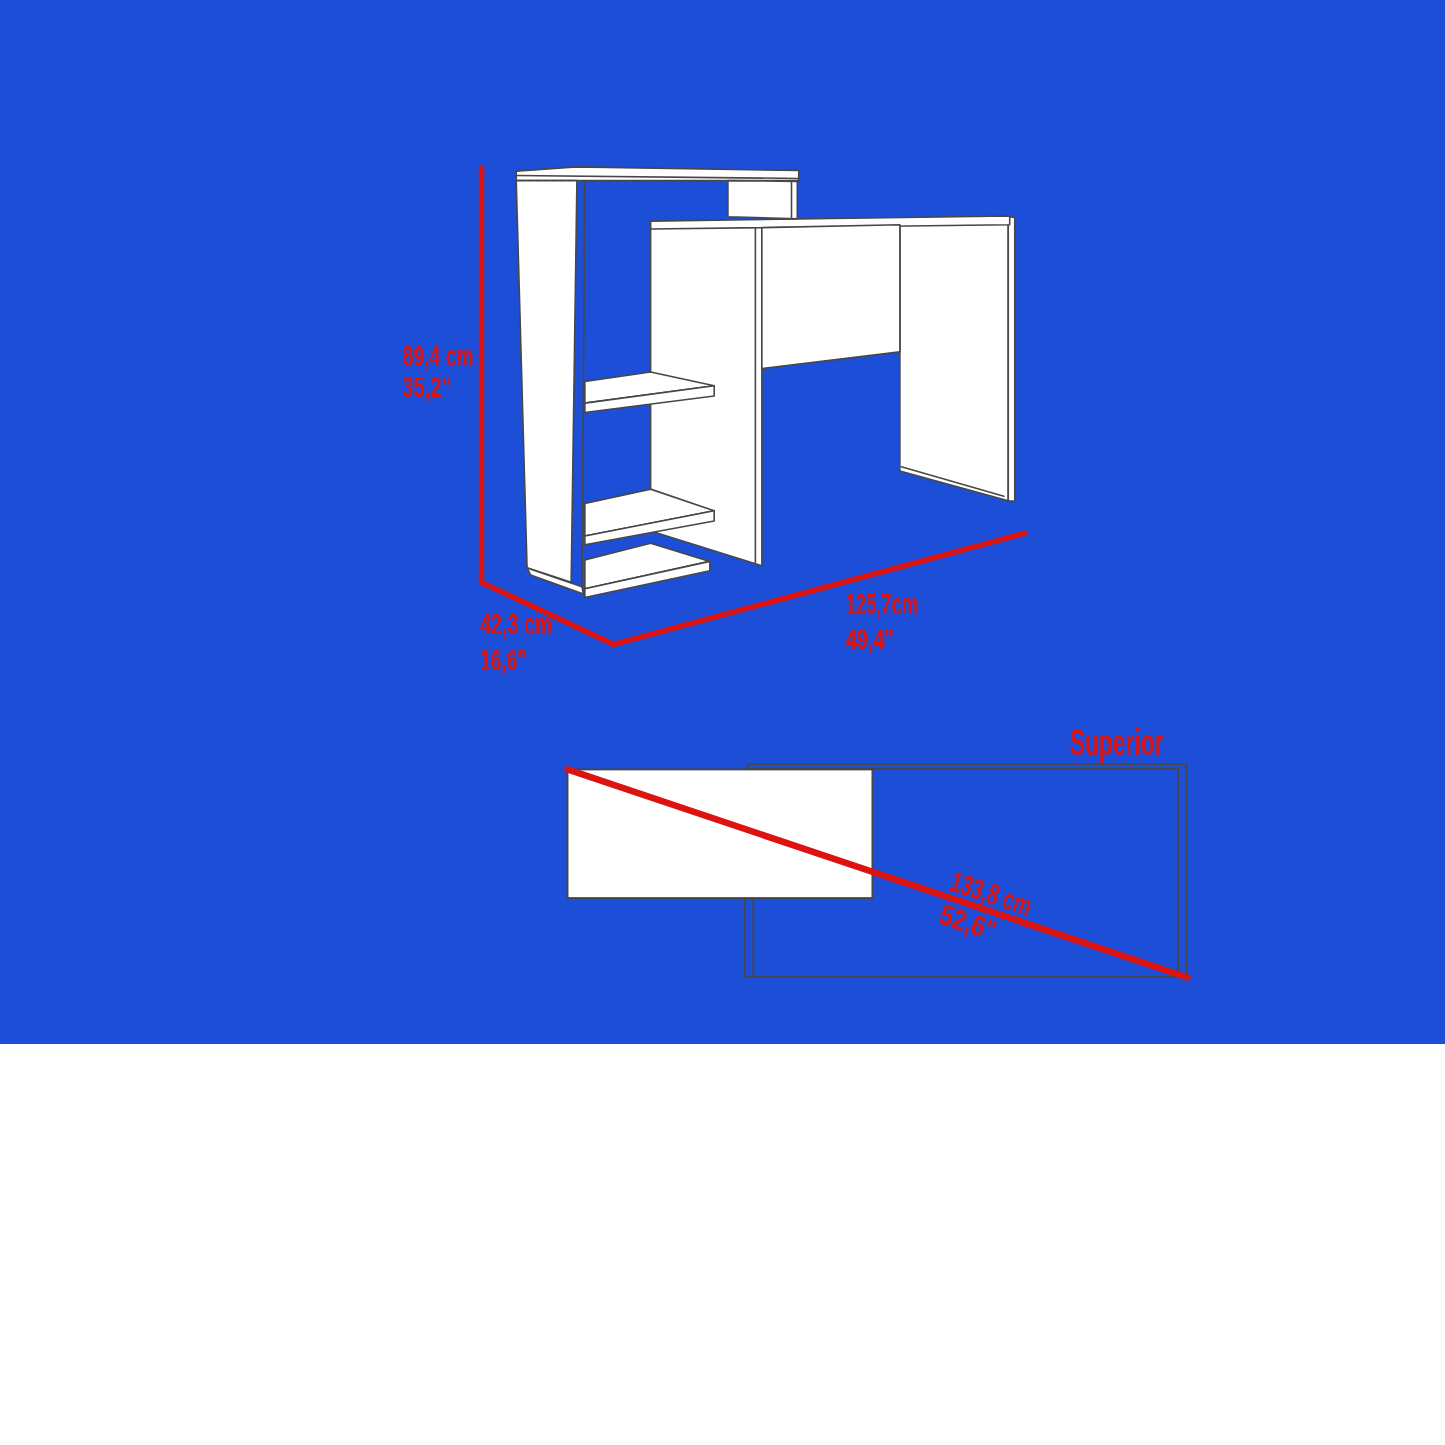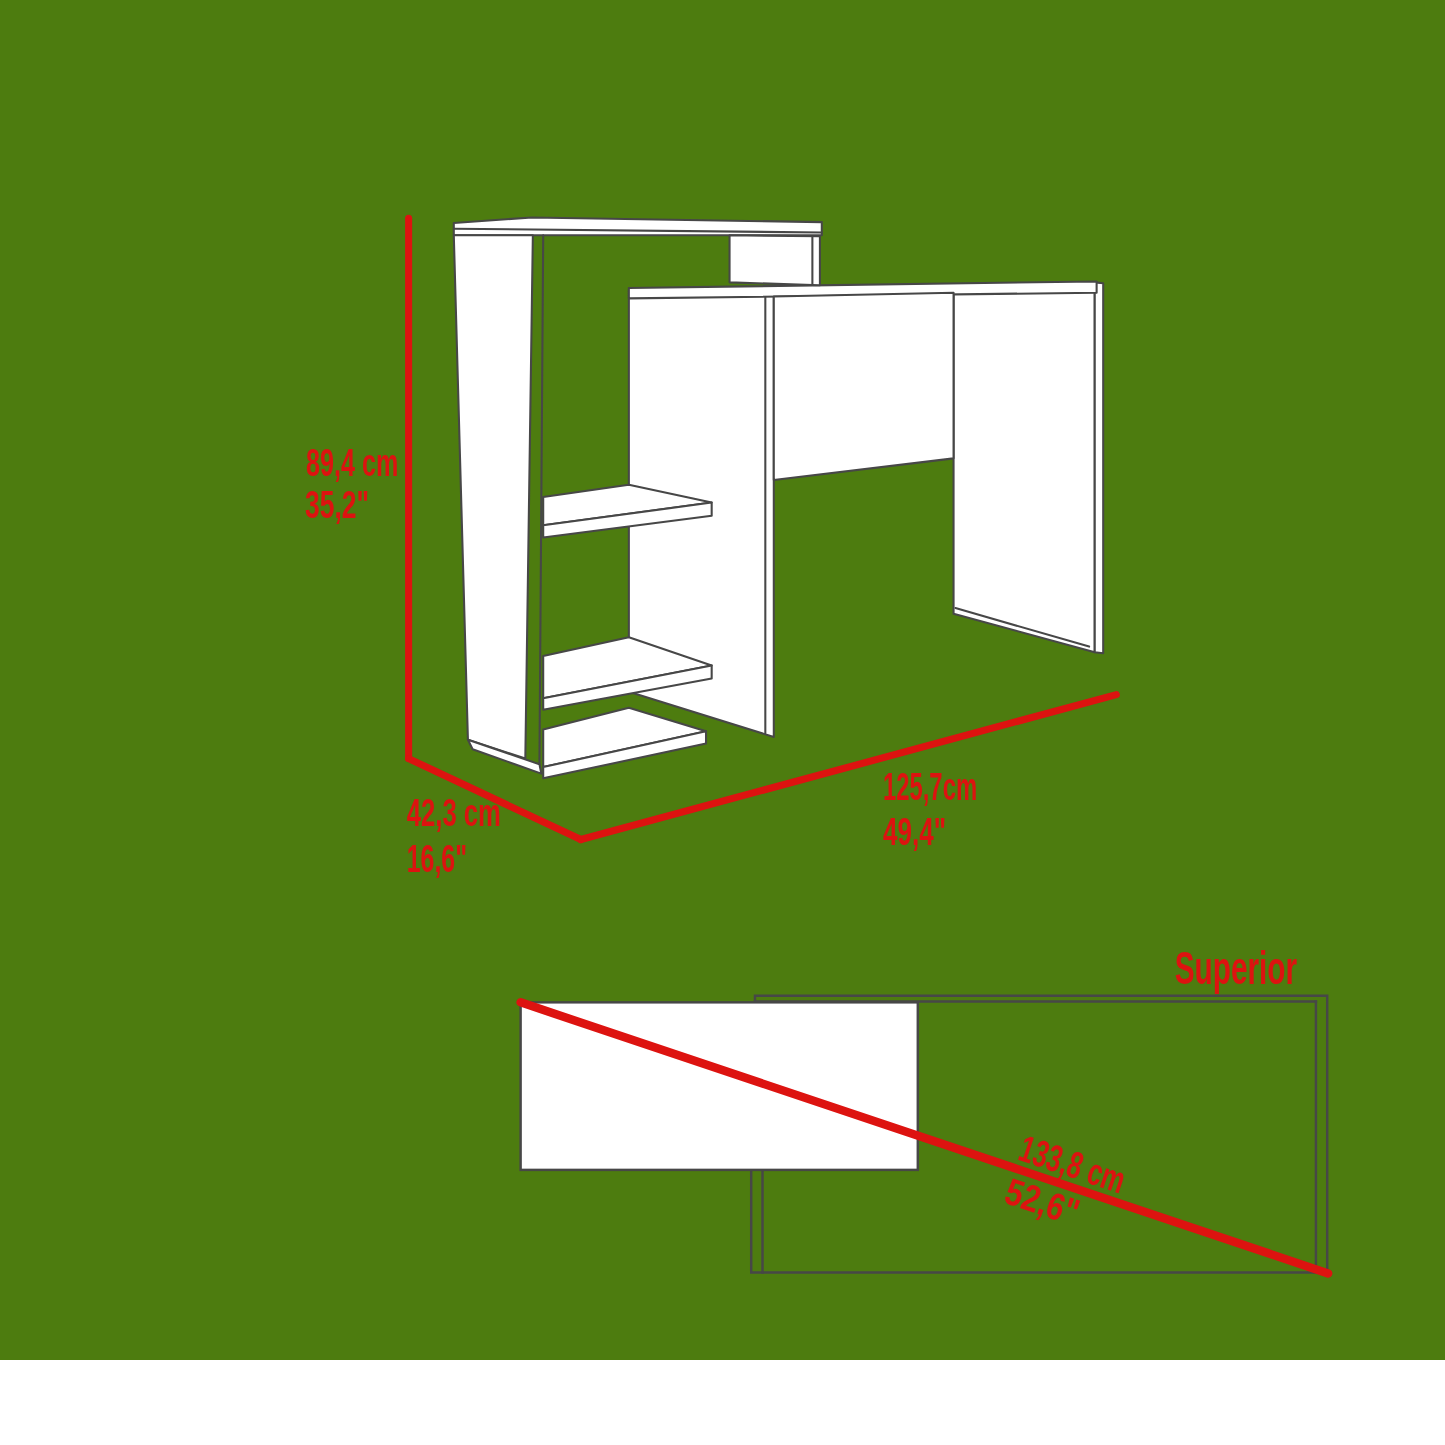--- a/index.html
+++ b/index.html
@@ -1,19 +1,19 @@
 <!DOCTYPE html>
 <html><head>
 <meta charset="utf-8">
 <style>
   html,body{margin:0;padding:0;background:#ffffff;}
   .canvas{
     position:relative;
-    width:1445px;height:1360px;
-    background:#4d7c0f;
+    width:1445px;height:1044px;
+    background:#1d4ed8;
     overflow:hidden;
   }
   svg{display:block;width:100%;height:100%;}
   .outline{stroke:#474747;fill:none;stroke-width:2.2;stroke-linejoin:round;stroke-linecap:round;}
   .panel{stroke:#474747;fill:#ffffff;stroke-width:2.2;stroke-linejoin:round;stroke-linecap:round;}
   .tv-line{stroke:#474747;fill:none;stroke-width:2.6;stroke-linejoin:miter;stroke-linecap:square;}
   .tv-panel{stroke:#474747;fill:#ffffff;stroke-width:2.6;}
   .redline{stroke:#dd1310;fill:none;stroke-linecap:round;}
   .red-label{
     font-family:"Liberation Sans","DejaVu Sans",sans-serif;

